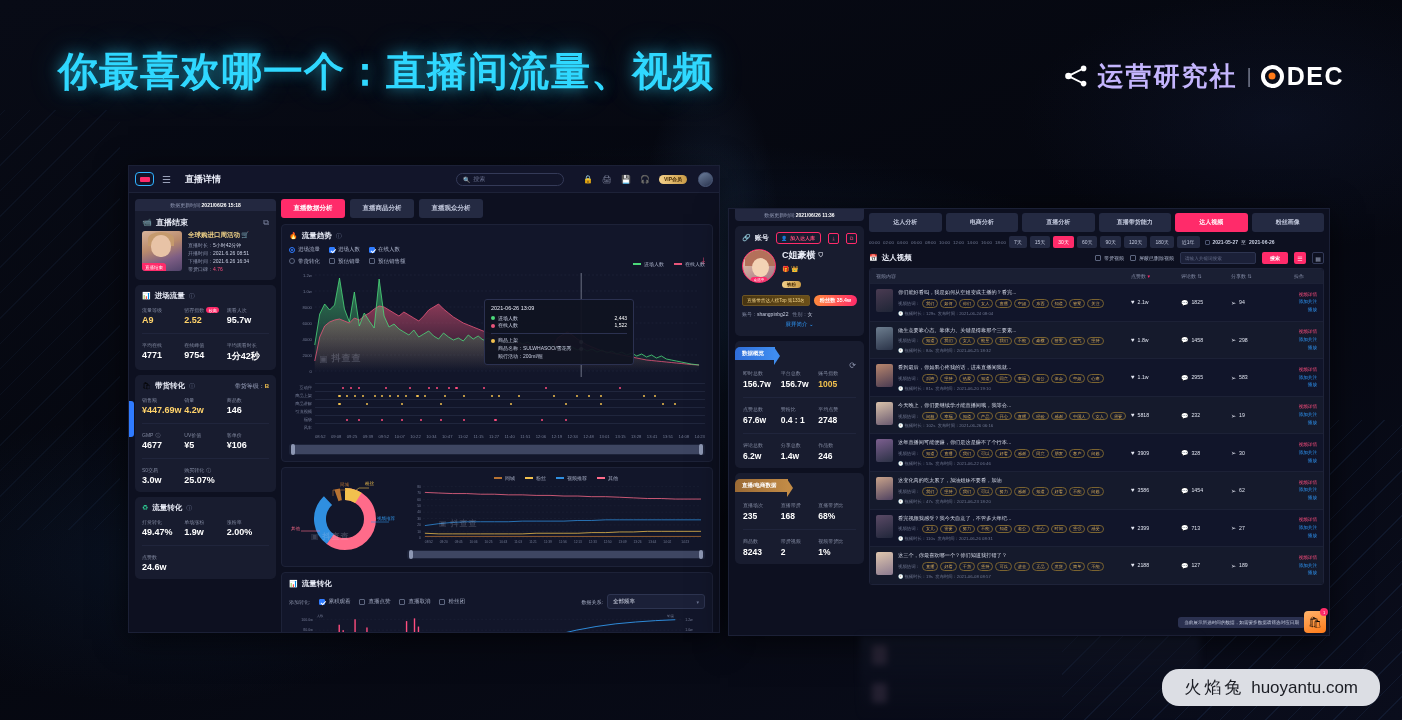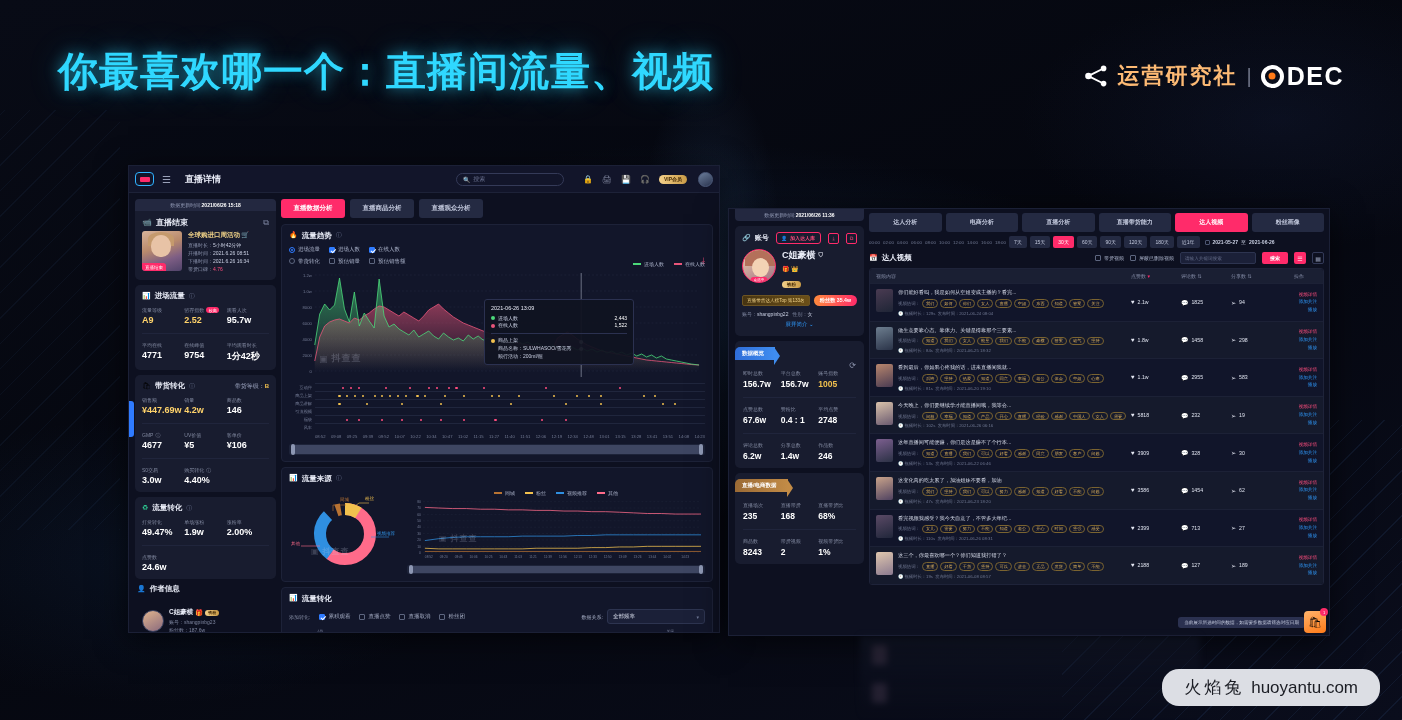--- a/index.html
+++ b/index.html
@@ -41,21 +41,21 @@
     color:#2fd8ff;
     text-shadow:0 0 14px rgba(47,216,255,.55),0 0 34px rgba(47,216,255,.28);
     white-space:nowrap;
   }
   .brand{
     position:absolute; right:58px; top:56px;
     display:flex; align-items:center; gap:9px; height:40px;
   }
   .brand-mark{ width:26px;height:26px; }
   .brand-cn{
-    font-size:22px; font-weight:bold; color:#fdba74; letter-spacing:2px;
+    font-size:26px; font-weight:bold; color:#c4b5fd; letter-spacing:2px;
     font-family:"DejaVu Sans",sans-serif;
   }
   .brand-sep{ color:#6d7285; font-size:20px; }
   .brand-en{ font-size:25px; font-weight:bold; color:#fff; letter-spacing:1.5px; display:flex; align-items:center;}
   .odec-o{ position:relative; display:inline-block; width:23px;height:23px;border-radius:50%;
            border:4px solid #fff; margin-right:3px;}
   .odec-o::after{content:"";position:absolute;left:50%;top:50%;transform:translate(-50%,-50%);
            width:7px;height:7px;border-radius:50%;background:#ff7a18;}
 
   
@@ -143,21 +143,21 @@
 
   
   .s1-right{flex:1;min-width:0;padding:6px 6px 0 0;}
   .s1-tabs{display:flex;gap:5px;margin-bottom:6px;}
   .s1-tab{
     width:64px;text-align:center;font-size:6.5px;color:#c2c8dc;background:#242a42;
     border-radius:3px;padding:5px 0;font-weight:bold;
   }
   .s1-tab.act{background:#ff2b6a;color:#fff;}
   .s1-panel{background:#12162a;border:1px solid #1d2238;border-radius:4px;padding:6px 7px;margin-bottom:5px;}
-  .s1-ph{display:flex;gap:4px;margin-bottom:5px;}
+  .s1-ph{display:flex;align-items:center;gap:4px;margin-bottom:5px;}
   .s1-ph .ic{color:#ffa033;font-size:7px;}
   .s1-ph .tx{color:#e8ebf6;font-size:7.5px;font-weight:bold;}
   .s1-ph .qm{color:#666f8c;font-size:6px;}
   .s1-opts{display:flex;gap:9px;align-items:center;margin-bottom:3px;}
   .s1-opt{display:flex;align-items:center;gap:3px;color:#aab2c9;font-size:5.5px;}
   .rdo{width:6px;height:6px;border-radius:50%;border:1.2px solid #5d667f;display:inline-block;position:relative;}
   .rdo.on{border-color:#2f7bff;}
   .rdo.on::after{content:"";position:absolute;inset:1px;border-radius:50%;background:#2f7bff;}
   .cbx{width:6px;height:6px;border-radius:1px;border:1.2px solid #5d667f;display:inline-block;position:relative;}
   .cbx.on{background:#2f7bff;border-color:#2f7bff;}
@@ -511,21 +511,21 @@
                 <div class="s1-v">¥106</div>
               </div>
           </div>
           <div class="s1-grid s1-rowgap">
             <div>
                 <div class="s1-k">S0交易</div>
                 <div class="s1-v">3.0w</div>
               </div>
             <div style="flex:2">
                 <div class="s1-k"><span>购买转化</span> ⓘ</div>
-                <div class="s1-v">4.40%</div>
+                <div class="s1-v">25.07%</div>
               </div>
           </div>
         </div>
       </div>
 
       <div class="s1-card">
         <div class="s1-sec" style="border-top:none;">
           <div class="s1-sechd">
             <span class="ic" style="color:#2fd89a">♻</span>
             <span class="tx">流量转化</span>
@@ -547,38 +547,20 @@
           </div>
           <div class="s1-grid s1-rowgap">
             <div>
                 <div class="s1-k">点赞数</div>
                 <div class="s1-v">24.6w</div>
               </div>
           </div>
         </div>
       </div>
 
-      <div>
-        <div class="s1-sechd" style="padding:0 2px 4px;">
-          <span class="ic" style="color:#2f8fe0">👤</span>
-          <span class="tx">作者信息</span>
-        </div>
-        <div class="s1-author">
-          <div class="s1-aava"></div>
-          <div>
-            <div class="s1-aname">
-              <span>C姐豪横</span>
-              <span>🎁</span>
-              <span class="s1-alvl">铁粉</span>
-            </div>
-            <div class="s1-asub"><span>账号：</span><span>shangpinbg23</span></div>
-            <div class="s1-asub"><span>粉丝数：</span><span>187.6w</span></div>
-          </div>
-        </div>
-      </div>
 
     </div>
 
     <div class="s1-right">
       <div class="s1-tabs">
         <div class="s1-tab act">直播数据分析</div>
         <div class="s1-tab">直播商品分析</div>
         <div class="s1-tab">直播观众分析</div>
       </div>
 
@@ -807,25 +789,20 @@
           </span>
         </div>
         <div class="scrollbar">
           <span class="fill"></span>
             <span class="hd" style="left:2px"></span>
             <span class="hd" style="right:2px"></span>
         </div>
       </div>
 
       <div class="s1-panel">
-        <div class="s1-ph">
-          <span class="ic">📊</span>
-          <span class="tx">流量来源</span>
-          <span class="qm">ⓘ</span>
-        </div>
         <div class="src-flex">
           <div class="donut-box">
             <svg viewBox="0 0 112 86" style="width:112px;height:86px">
               <g transform="translate(56,45)">
                 <circle r="25" fill="none" stroke="#ff6b8a" stroke-width="12" stroke-dasharray="94.2 62.8" transform="rotate(-90)"></circle>
                 <circle r="25" fill="none" stroke="#2f8fe0" stroke-width="12" stroke-dasharray="44 113" transform="rotate(126)"></circle>
                 <circle r="25" fill="none" stroke="#f2c14e" stroke-width="12" stroke-dasharray="14.1 143" transform="rotate(-90)"></circle>
                 <circle r="25" fill="none" stroke="#b87333" stroke-width="12" stroke-dasharray="4.7 152" transform="rotate(-110)"></circle>
               </g>
               <path d="M44,22 L44,16 L57,16" stroke="#b87333" stroke-width=".6" fill="none"></path>

